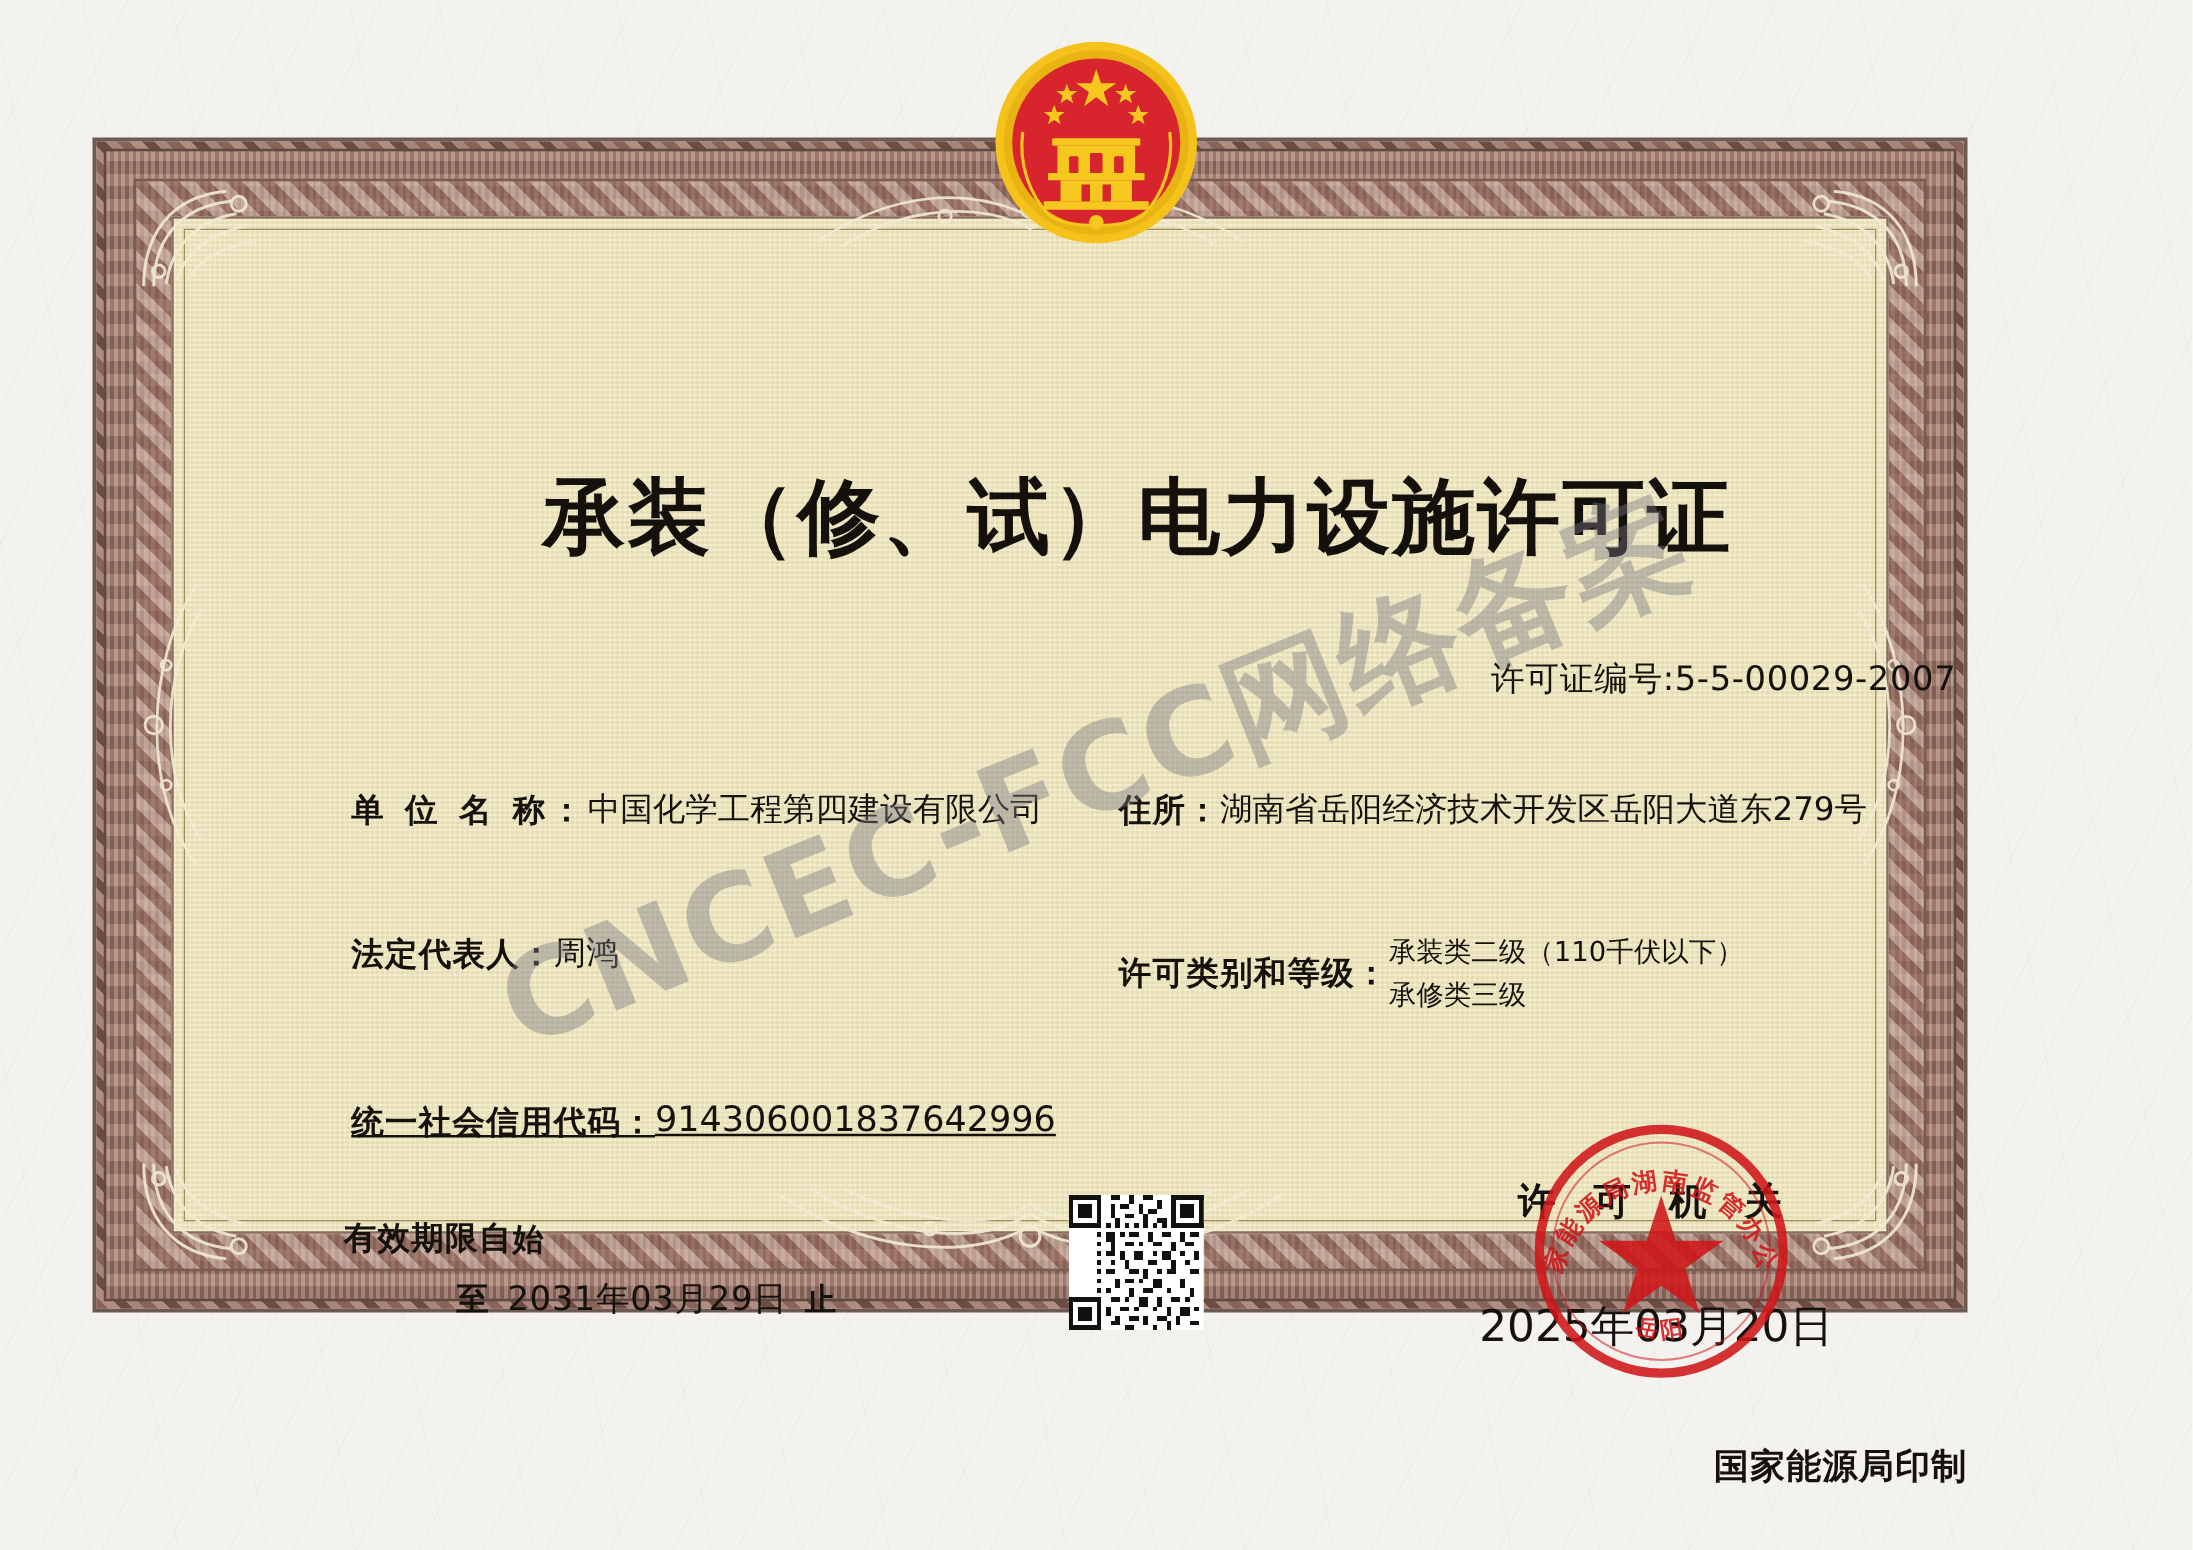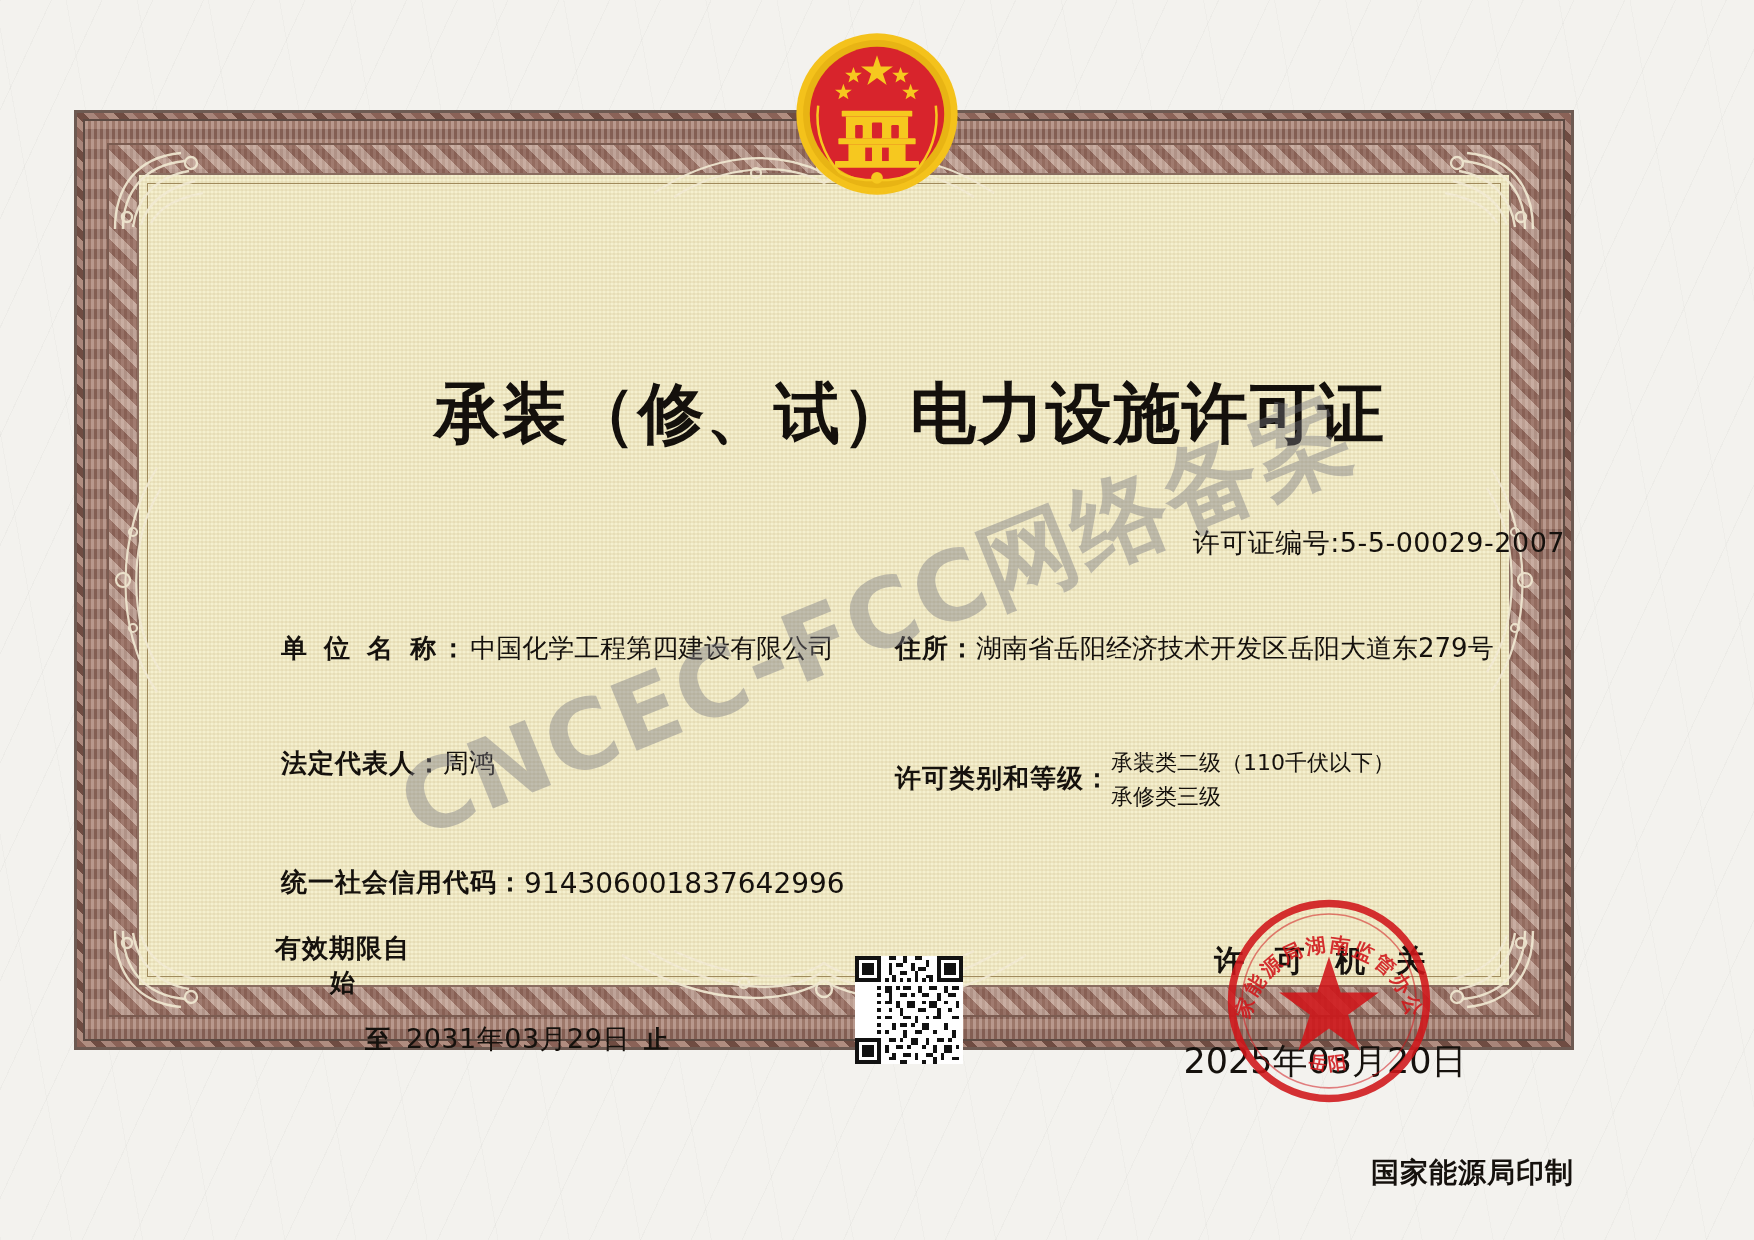--- a/index.html
+++ b/index.html
@@ -223,33 +223,33 @@
   }
   #field-category .cat-list {
     font-size: 22px;
     line-height: 1.55;
     padding-top: 3px;
   }
 
   
   #field-credit-code {
     left: 46px;
-    top: 534px;
+    top: 546px;
     display: flex;
-    align-items: flex-start;
+    align-items: flex-end;
+    text-decoration: underline;
   }
   #field-credit-code .field-value { font-size: 28px; }
 
   
   #field-valid-from {
     left: 40px;
-    top: 600px;
+    top: 642px;
     display: flex;
-    align-items: center;
-    flex-direction: column;
+    align-items: flex-end;
   }
   #field-valid-to {
     left: 130px;
     top: 690px;
     display: flex;
     align-items: baseline;
   }
   .date-text {
     font-size: 27px;
     padding: 0 14px;

